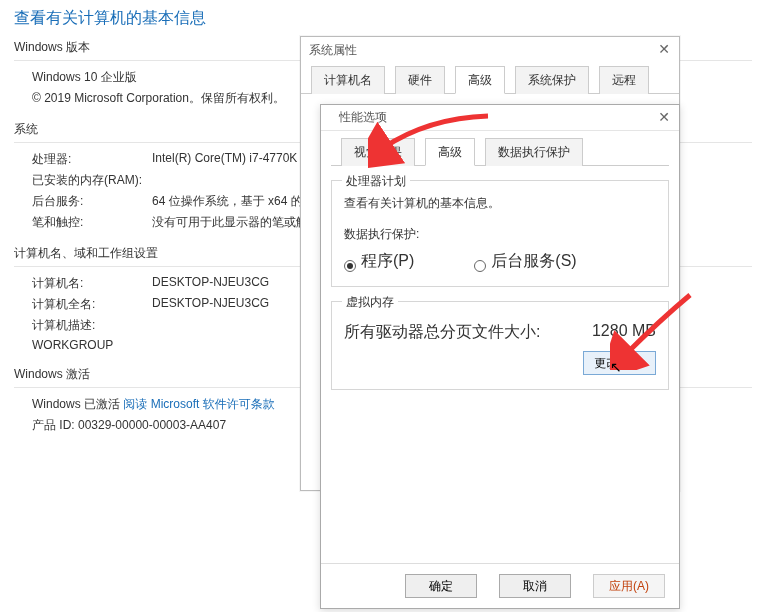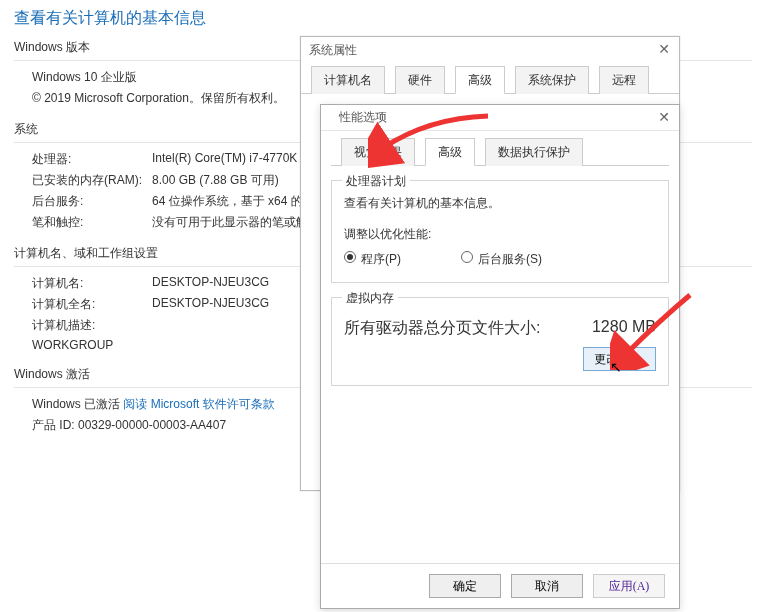--- a/index.html
+++ b/index.html
@@ -149,23 +149,23 @@
       color: #333;
       margin: 4px 0;
     }
     .radio-row {
       display: flex;
       gap: 60px;
       margin-top: 8px;
     }
     .radio-item {
       display: flex;
-      align-items: flex-start;
+      align-items: flex-end;
       gap: 5px;
-      font-size: 12px;
+      font-size: 16px;
     }
     .radio-dot {
       width: 12px; height: 12px;
       border: 1px solid #666;
       border-radius: 50%;
       display: inline-flex;
       align-items: center;
       justify-content: center;
     }
     .radio-dot.checked::after {
@@ -190,36 +190,35 @@
       cursor: pointer;
       display: inline-flex;
       align-items: center;
       justify-content: center;
     }
     .btn.primary-hint {
       border: 1px solid #7aa9d6;
       background: #e8f1fa;
     }
     .btn.disabled {
-      color: #4c1d95;
+      color: #c2410c;
       border-color: #ccc;
       background: #f5f5f5;
       cursor: default;
-      font-family: Liberation Serif, serif;
     }
     .change-btn-wrap {
       text-align: right;
       margin-top: 6px;
     }
     .dlg-footer {
       border-top: 1px solid #ddd;
       padding: 10px 14px;
       display: flex;
       justify-content: flex-end;
-      gap: 10px;
+      gap: 22px;
     }
     
     
     .arrow {
       position: absolute;
       pointer-events: none;
     }
     .cursor-icon {
       position: absolute;
       font-size: 14px;
@@ -238,21 +237,20 @@
   <div class="info-line">© 2019 Microsoft Corporation。保留所有权利。</div>
 
   <div class="section-heading" style="margin-top:14px">系统</div>
   <hr class="sep">
   <div class="info-row">
       <div class="info-label">处理器:</div>
       <div class="info-value">Intel(R) Core(TM) i7-4770K CPU</div>
     </div>
   <div class="info-row">
       <div class="info-label">已安装的内存(RAM):</div>
-      <div class="info-value">8.00 GB (7.88 GB 可用)</div>
     </div>
   <div class="info-row">
       <div class="info-label">后台服务:</div>
       <div class="info-value">64 位操作系统，基于 x64 的处理</div>
     </div>
   <div class="info-row">
       <div class="info-label">笔和触控:</div>
       <div class="info-value">没有可用于此显示器的笔或触控输</div>
     </div>
 
@@ -304,21 +302,21 @@
   <div class="dlg-body">
     <div class="tabstrip">
       <div class="tab">视觉效果</div>
       <div class="tab active">高级</div>
       <div class="tab">数据执行保护</div>
     </div>
 
     <div class="group">
       <div class="group-title">处理器计划</div>
       <div class="group-text">查看有关计算机的基本信息。</div>
-      <div class="group-text" style="margin-top:14px">调整以优化性能:</div>
+      <div class="group-text" style="margin-top:14px">数据执行保护:</div>
       <div class="radio-row">
         <label class="radio-item">
           <span class="radio-dot checked"></span>
           <span>程序(P)</span>
         </label>
         <label class="radio-item">
           <span class="radio-dot"></span>
           <span>后台服务(S)</span>
         </label>
       </div>

